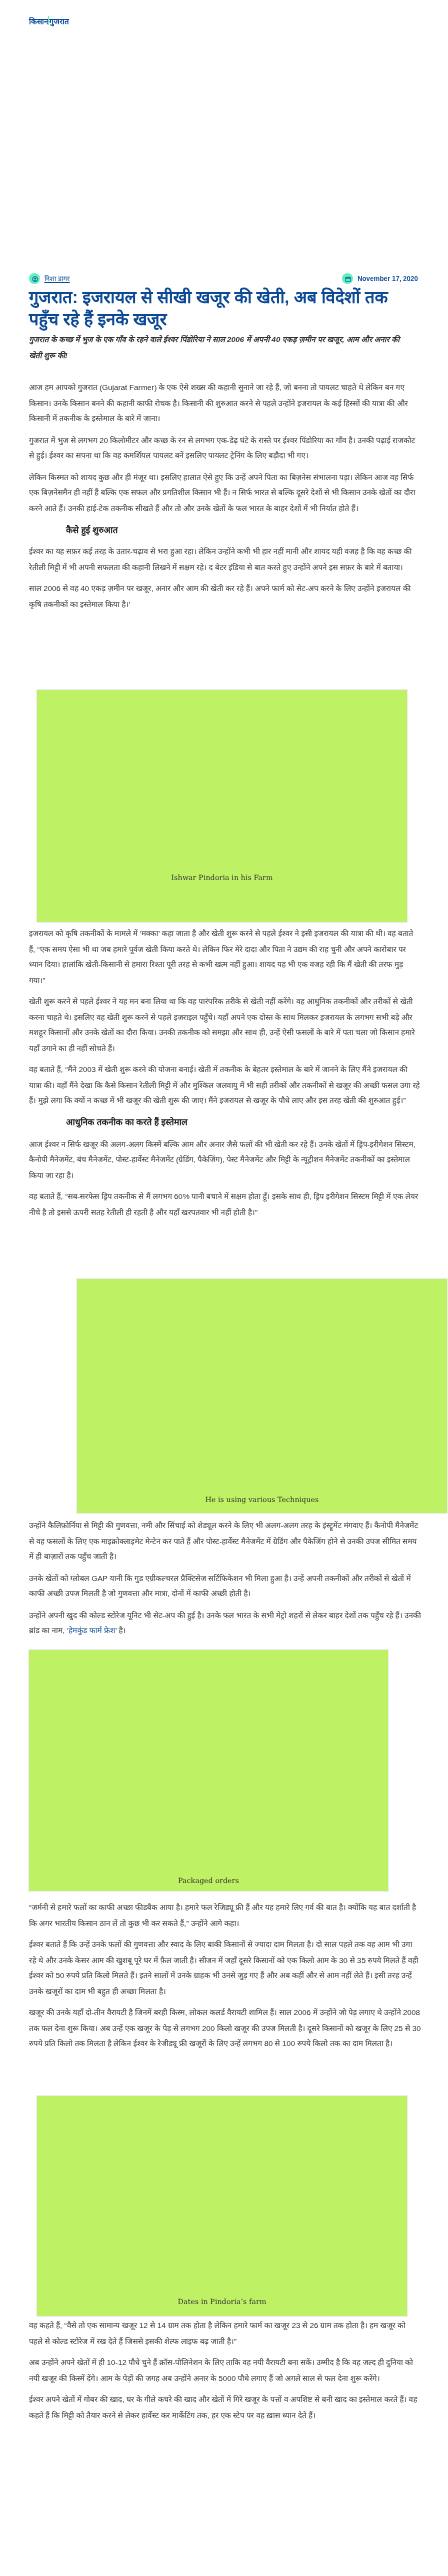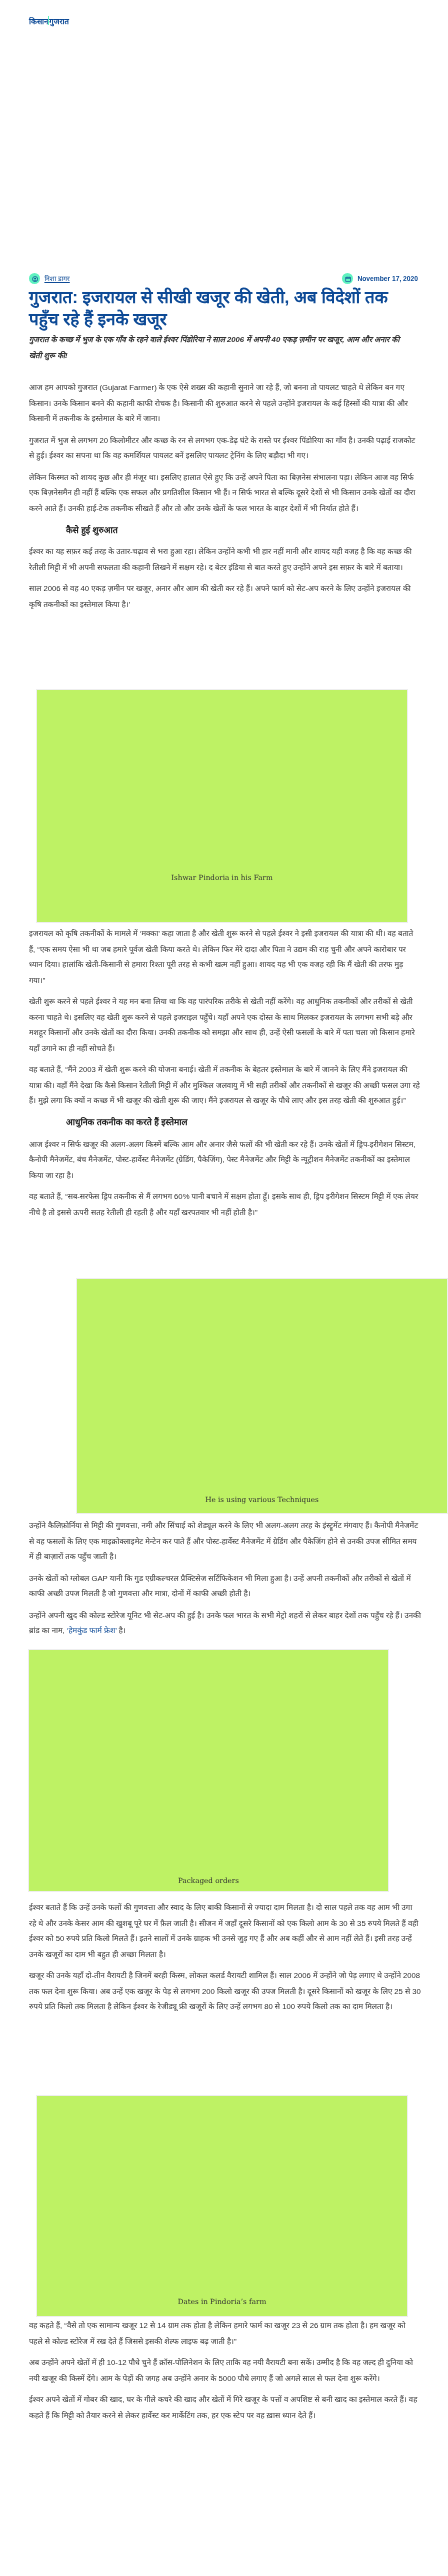--- a/index.html
+++ b/index.html
@@ -90,20 +90,21 @@
   <p>
     <span>उन्होंने अपनी खुद की कोल्ड स्टोरेज यूनिट भी सेट-अप की हुई है। उनके फल भारत के सभी मेट्रो शहरों से लेकर बाहर देशों तक पहुँच रहे हैं। उनकी ब्रांड का नाम, </span><a href="#">‘हेमकुंड फार्म फ्रेश’</a><span> है।</span>
   </p>
 </div>
 
 <div class="figure" style="left:28px; top:1649px; width:361px; height:243px;">
   <div class="cap" style="top:226px;">Packaged orders</div>
 </div>
 
 <div class="body-block" style="top:1900px;">
+  <p>“जर्मनी से हमारे फलों का काफी अच्छा फीडबैक आया है। हमारे फल रेजिड्यू फ्री हैं और यह हमारे लिए गर्व की बात है। क्योंकि यह बात दर्शाती है कि अगर भारतीय किसान ठान लें तो कुछ भी कर सकते हैं,” उन्होंने आगे कहा।</p>
   <p>ईश्वर बताते हैं कि उन्हें उनके फलों की गुणवत्ता और स्वाद के लिए बाकी किसानों से ज्यादा दाम मिलता है। दो साल पहले तक वह आम भी उगा रहे थे और उनके केसर आम की खुशबू पूरे घर में फ़ैल जाती है। सीजन में जहाँ दूसरे किसानों को एक किलो आम के 30 से 35 रुपये मिलते हैं वही ईश्वर को 50 रुपये प्रति किलो मिलते हैं। इतने सालों में उनके ग्राहक भी उनसे जुड़ गए हैं और अब कहीं और से आम नहीं लेते हैं। इसी तरह उन्हें उनके खजूरों का दाम भी बहुत ही अच्छा मिलता है।</p>
   <p>खजूर की उनके यहाँ दो-तीन वैरायटी है जिनमें बरही किस्म, लोकल कलर्ड वैरायटी शामिल हैं। साल 2006 में उन्होंने जो पेड़ लगाए थे उन्होंने 2008 तक फल देना शुरू किया। अब उन्हें एक खजूर के पेड़ से लगभग 200 किलो खजूर की उपज मिलती है। दूसरे किसानों को खजूर के लिए 25 से 30 रुपये प्रति किलो तक मिलता है लेकिन ईश्वर के रेजीड्यू फ्री खजूरों के लिए उन्हें लगभग 80 से 100 रुपये किलो तक का दाम मिलता है।</p>
 </div>
 
 <div class="figure" style="left:36px; top:2095px; width:372px; height:222px;">
   <div class="cap" style="top:201px;">Dates in Pindoria’s farm</div>
 </div>
 
 <div class="body-block" style="top:2318px;">
   <p>वह कहते हैं, “वैसे तो एक सामान्य खजूर 12 से 14 ग्राम तक होता है लेकिन हमारे फार्म का खजूर 23 से 26 ग्राम तक होता है। हम खजूर को पहले से कोल्ड स्टोरेज में रख देते हैं जिससे इसकी शेल्फ लाइफ बढ़ जाती है।”</p>

